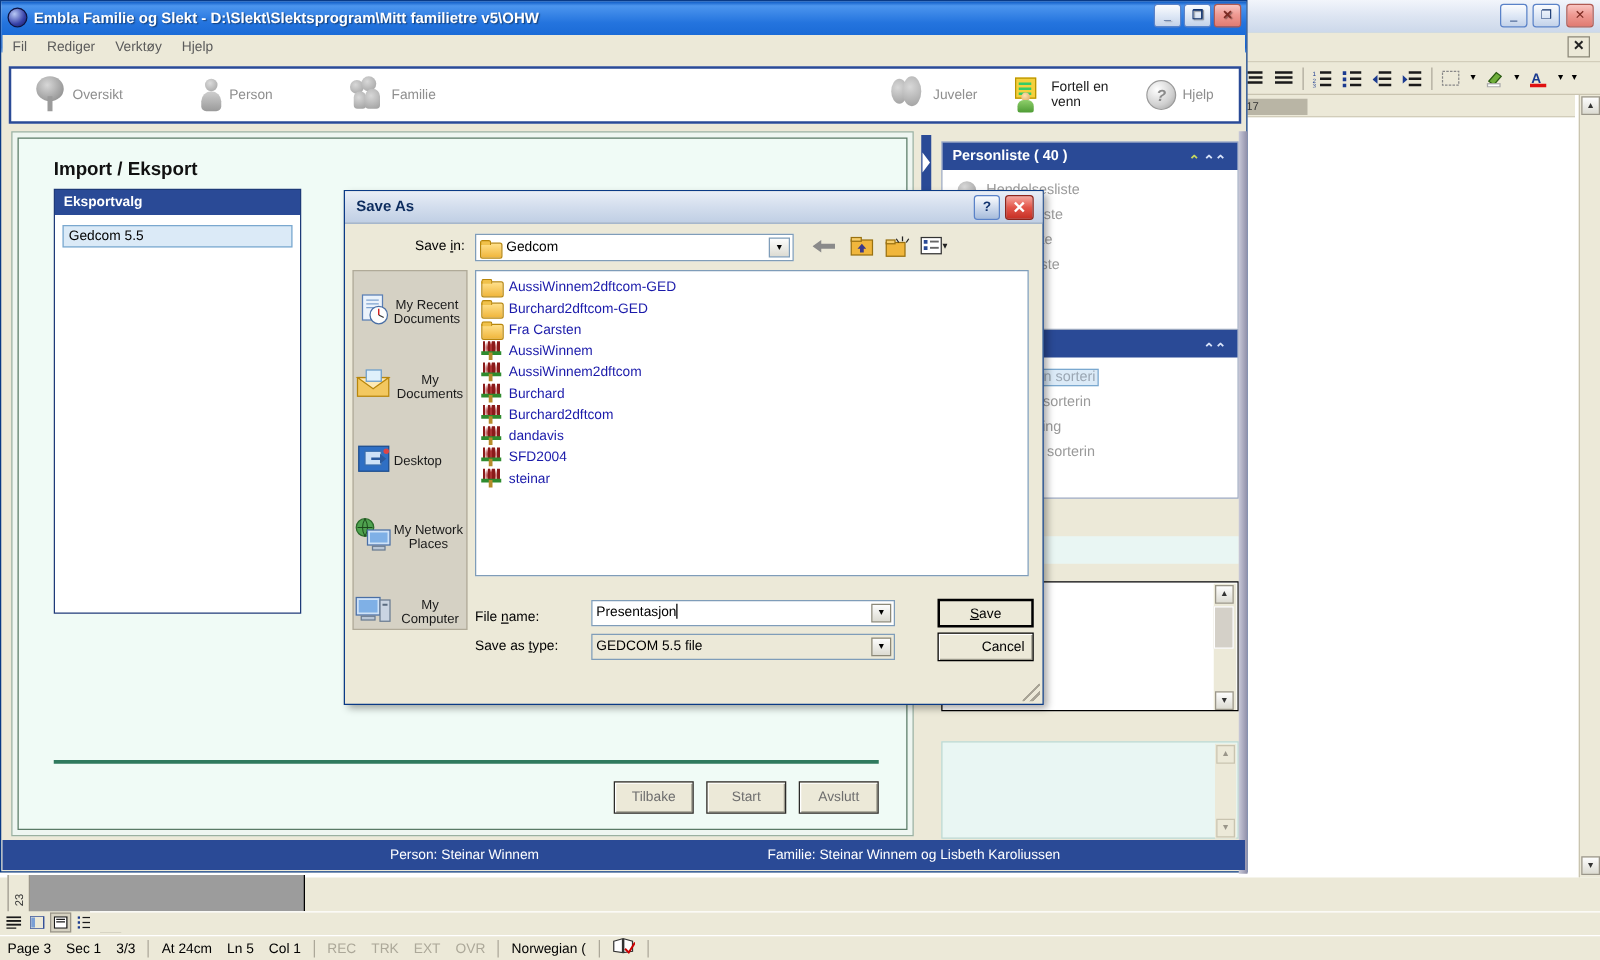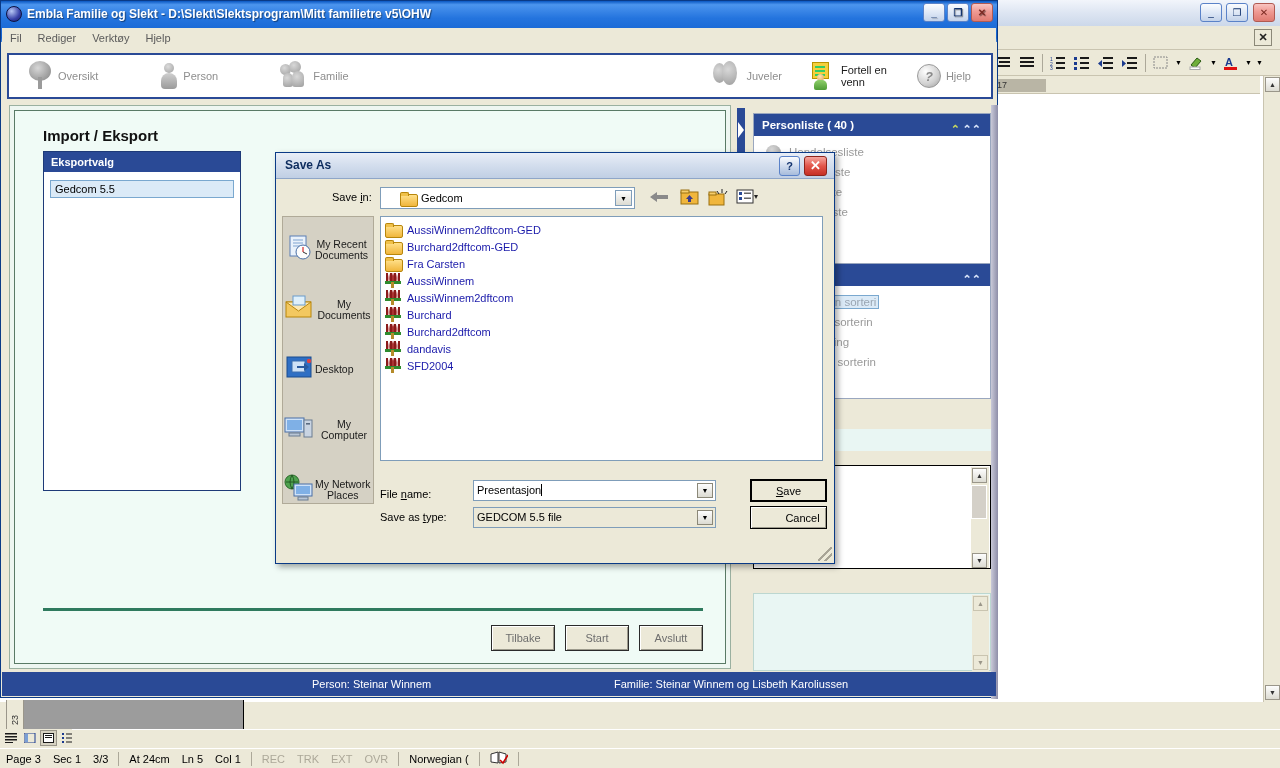--- a/index.html
+++ b/index.html
@@ -161,21 +161,21 @@
     border-bottom:1px solid #8fa6c8; }
   #sa-title-text { position:absolute; left:9px; top:5px; font-weight:bold; font-size:12px; color:#0d2c5e; }
   #sa-help { position:absolute; right:34px; top:3px; width:21px; height:20px; border-radius:3px;
     background:linear-gradient(to bottom,#fbfcfe,#c7d5ea 60%,#a7bcdb); border:1px solid #5a82c8;
     color:#12336e; font-weight:bold; font-size:11px; text-align:center; line-height:18px; }
   #sa-close { position:absolute; right:7px; top:3px; width:23px; height:20px; border-radius:3px;
     background:linear-gradient(to bottom,#f6a79f,#e2554a 50%,#c62f24); border:1px solid #8e241b;
     color:#fff; font-weight:bold; font-size:13px; text-align:center; line-height:18px; }
   #sa-savein-lbl { position:absolute; left:56px; top:38px; font-size:11px; color:#000; }
   #sa-savein { position:absolute; left:104px; top:34px; width:255px; height:22px;
-    background:#fff; border:1px solid #7f9db9; display:flex; align-items:center; padding-left:19px; }
+    background:#fff; border:1px solid #7f9db9; display:flex; align-items:center; padding-left:3px; }
   .folder-ico { width:16px; height:13px; position:relative; display:inline-block; }
   .folder-ico:before { content:""; position:absolute; left:0; top:2px; width:16px; height:11px;
     background:linear-gradient(to bottom,#ffe08a,#f0b63c); border:1px solid #b8860b; border-radius:0 2px 2px 2px; }
   .folder-ico:after { content:""; position:absolute; left:0; top:0px; width:7px; height:3px;
     background:#f0c14b; border:1px solid #b8860b; border-bottom:none; border-radius:2px 2px 0 0; }
   #sa-savein-val { margin-left:5px; font-size:11px; }
   #sa-savein-arrow { position:absolute; right:2px; top:2px; width:17px; height:16px;
     background:linear-gradient(to bottom,#fdfdfd,#dcdbd2); border:1px solid #7f9db9;
     font-size:7px; text-align:center; line-height:15px; }
   #sa-nav { position:absolute; left:372px; top:33px; display:flex; align-items:center; gap:5px; }
@@ -670,42 +670,42 @@
             <rect x="9" y="7" width="13" height="11" fill="#cfe2f7" stroke="#3c6fae"></rect>
             <polygon points="14,12 21,12 21,9 26,13 21,17 21,14 14,14" fill="#2a5a9e"></polygon>
             <circle cx="26" cy="7" r="2.2" fill="#d44"></circle>
           </svg>
       </span>
       <span class="pl">Desktop</span>
     </div>
     <div class="place">
       <span class="pi">
         <svg width="32" height="30">
-            <rect x="2" y="4" width="19" height="14" fill="#cfe2f7" stroke="#4a6fa5"></rect>
-            <rect x="4" y="6" width="15" height="10" fill="#7fb0e6"></rect>
-            <rect x="6" y="19" width="11" height="3" fill="#b9c6d6" stroke="#6a7c91"></rect>
-            <rect x="21" y="6" width="8" height="17" fill="#c9d4e2" stroke="#6a7c91"></rect>
-            <rect x="23" y="9" width="4" height="1.6" fill="#5a6b80"></rect>
-          </svg>
-      </span>
-      <span class="pl">My Computer</span>
-    </div>
-    <div class="place">
-      <span class="pi">
-        <svg width="32" height="30">
             <circle cx="9" cy="8" r="7" fill="#4fa24f" stroke="#2a6a2a"></circle>
             <path d="M3 8 h12 M9 1 q4 7 0 14 M9 1 q-4 7 0 14" stroke="#1c4a1c" fill="none" stroke-width="0.8"></path>
             <rect x="11" y="10" width="18" height="12" fill="#cfe2f7" stroke="#4a6fa5"></rect>
             <rect x="13" y="12" width="14" height="8" fill="#7fb0e6"></rect>
             <rect x="15" y="23" width="10" height="3" fill="#b9c6d6" stroke="#6a7c91"></rect>
           </svg>
       </span>
       <span class="pl" style="white-space:pre-line;">My Network
 Places</span>
     </div>
+    <div class="place">
+      <span class="pi">
+        <svg width="32" height="30">
+            <rect x="2" y="4" width="19" height="14" fill="#cfe2f7" stroke="#4a6fa5"></rect>
+            <rect x="4" y="6" width="15" height="10" fill="#7fb0e6"></rect>
+            <rect x="6" y="19" width="11" height="3" fill="#b9c6d6" stroke="#6a7c91"></rect>
+            <rect x="21" y="6" width="8" height="17" fill="#c9d4e2" stroke="#6a7c91"></rect>
+            <rect x="23" y="9" width="4" height="1.6" fill="#5a6b80"></rect>
+          </svg>
+      </span>
+      <span class="pl">My Computer</span>
+    </div>
   </div>
 
   <div id="sa-filelist">
     <div class="fl-row">
         <span class="folder-ico"></span>
         <span class="fl-name">AussiWinnem2dftcom-GED</span>
       </div>
     <div class="fl-row">
         <span class="folder-ico"></span>
         <span class="fl-name">Burchard2dftcom-GED</span>
@@ -755,20 +755,28 @@
         <span class="fl-name">dandavis</span>
       </div>
     <div class="fl-row">
         <span class="tree-file-ico">
           <i class="t"></i>
           <i class="g"></i>
           <i class="s"></i>
         </span>
         <span class="fl-name">SFD2004</span>
       </div>
+    <div class="fl-row">
+        <span class="tree-file-ico">
+          <i class="t"></i>
+          <i class="g"></i>
+          <i class="s"></i>
+        </span>
+        <span class="fl-name">steinar</span>
+      </div>
   </div>
 
   <div id="sa-fn-lbl">File <u>n</u>ame:</div>
   <div id="sa-fn">
     <span>Presentasjon</span><span class="caret"></span>
     <span class="combo-arrow">▼</span>
   </div>
 
   <div id="sa-ft-lbl">Save as <u>t</u>ype:</div>
   <div id="sa-ft">

